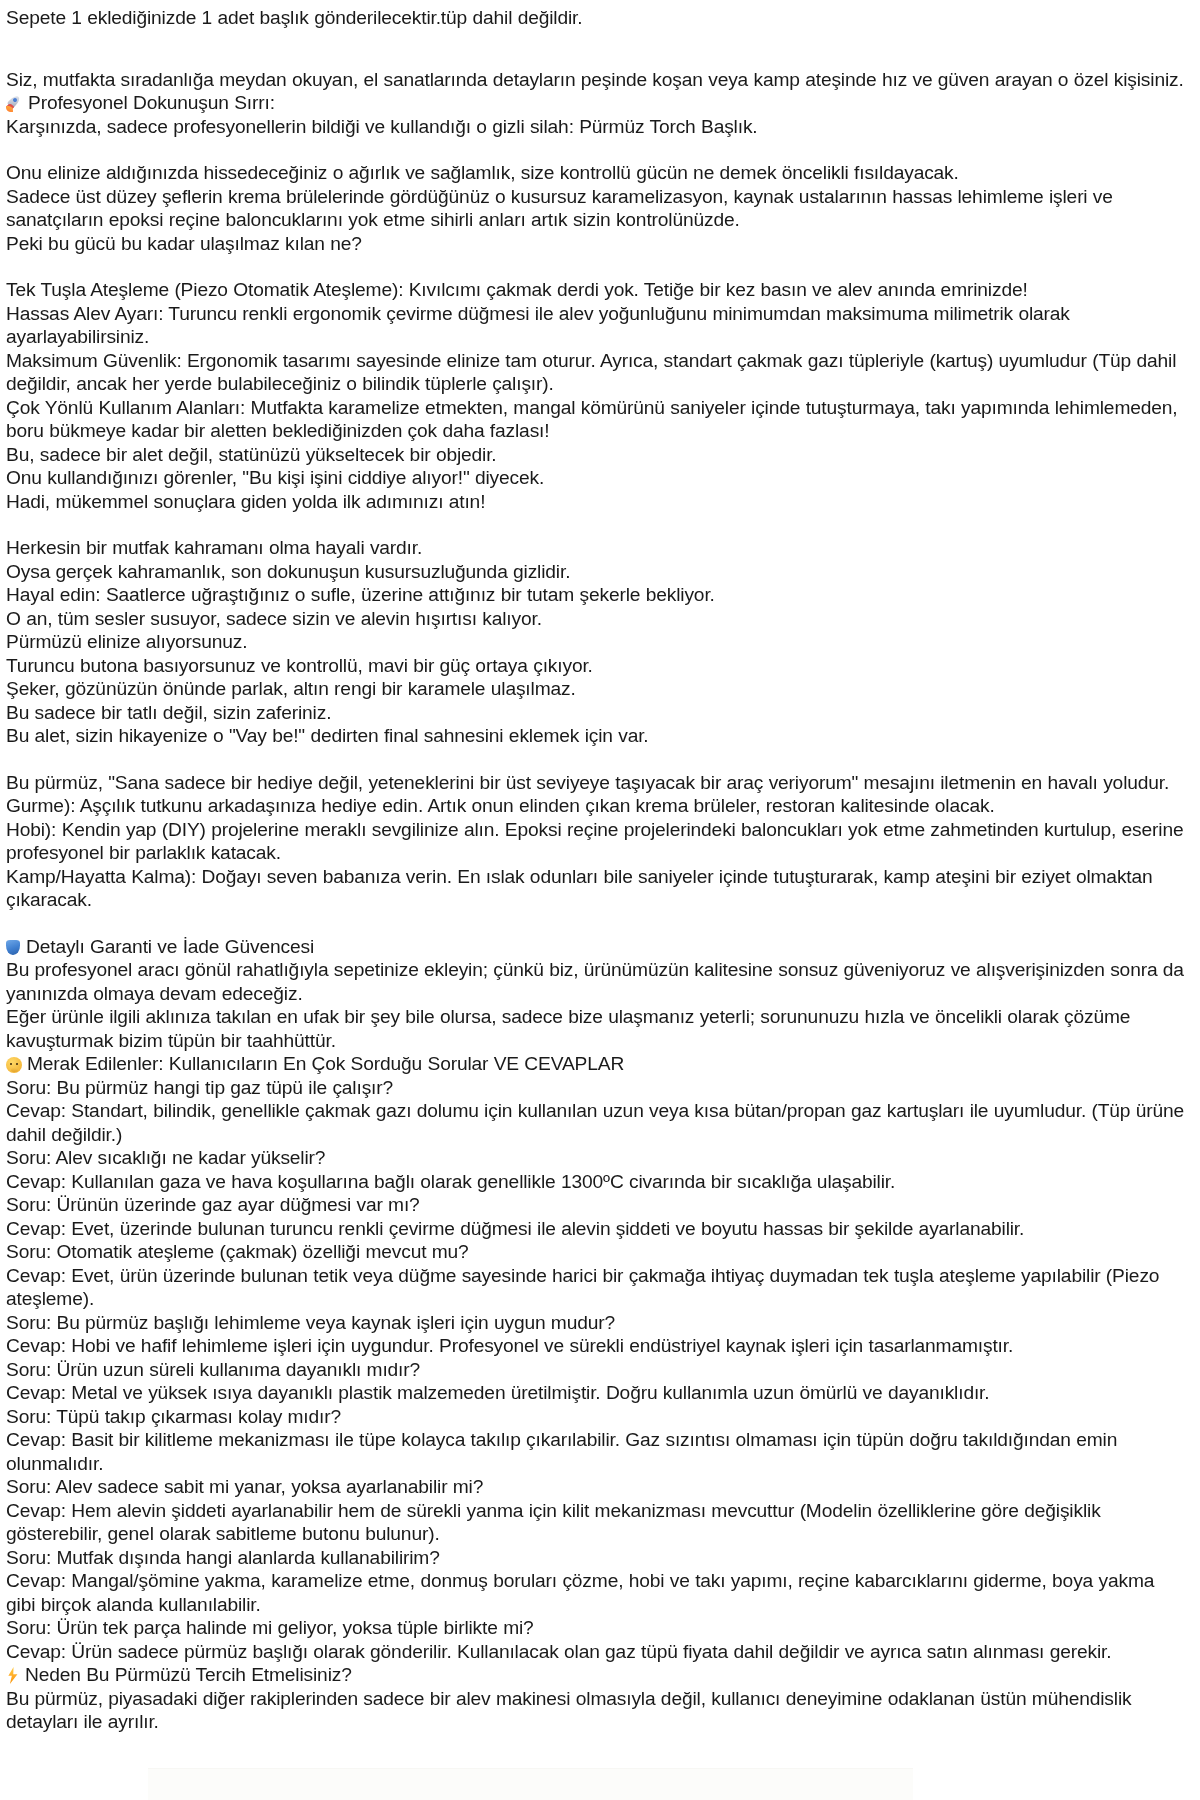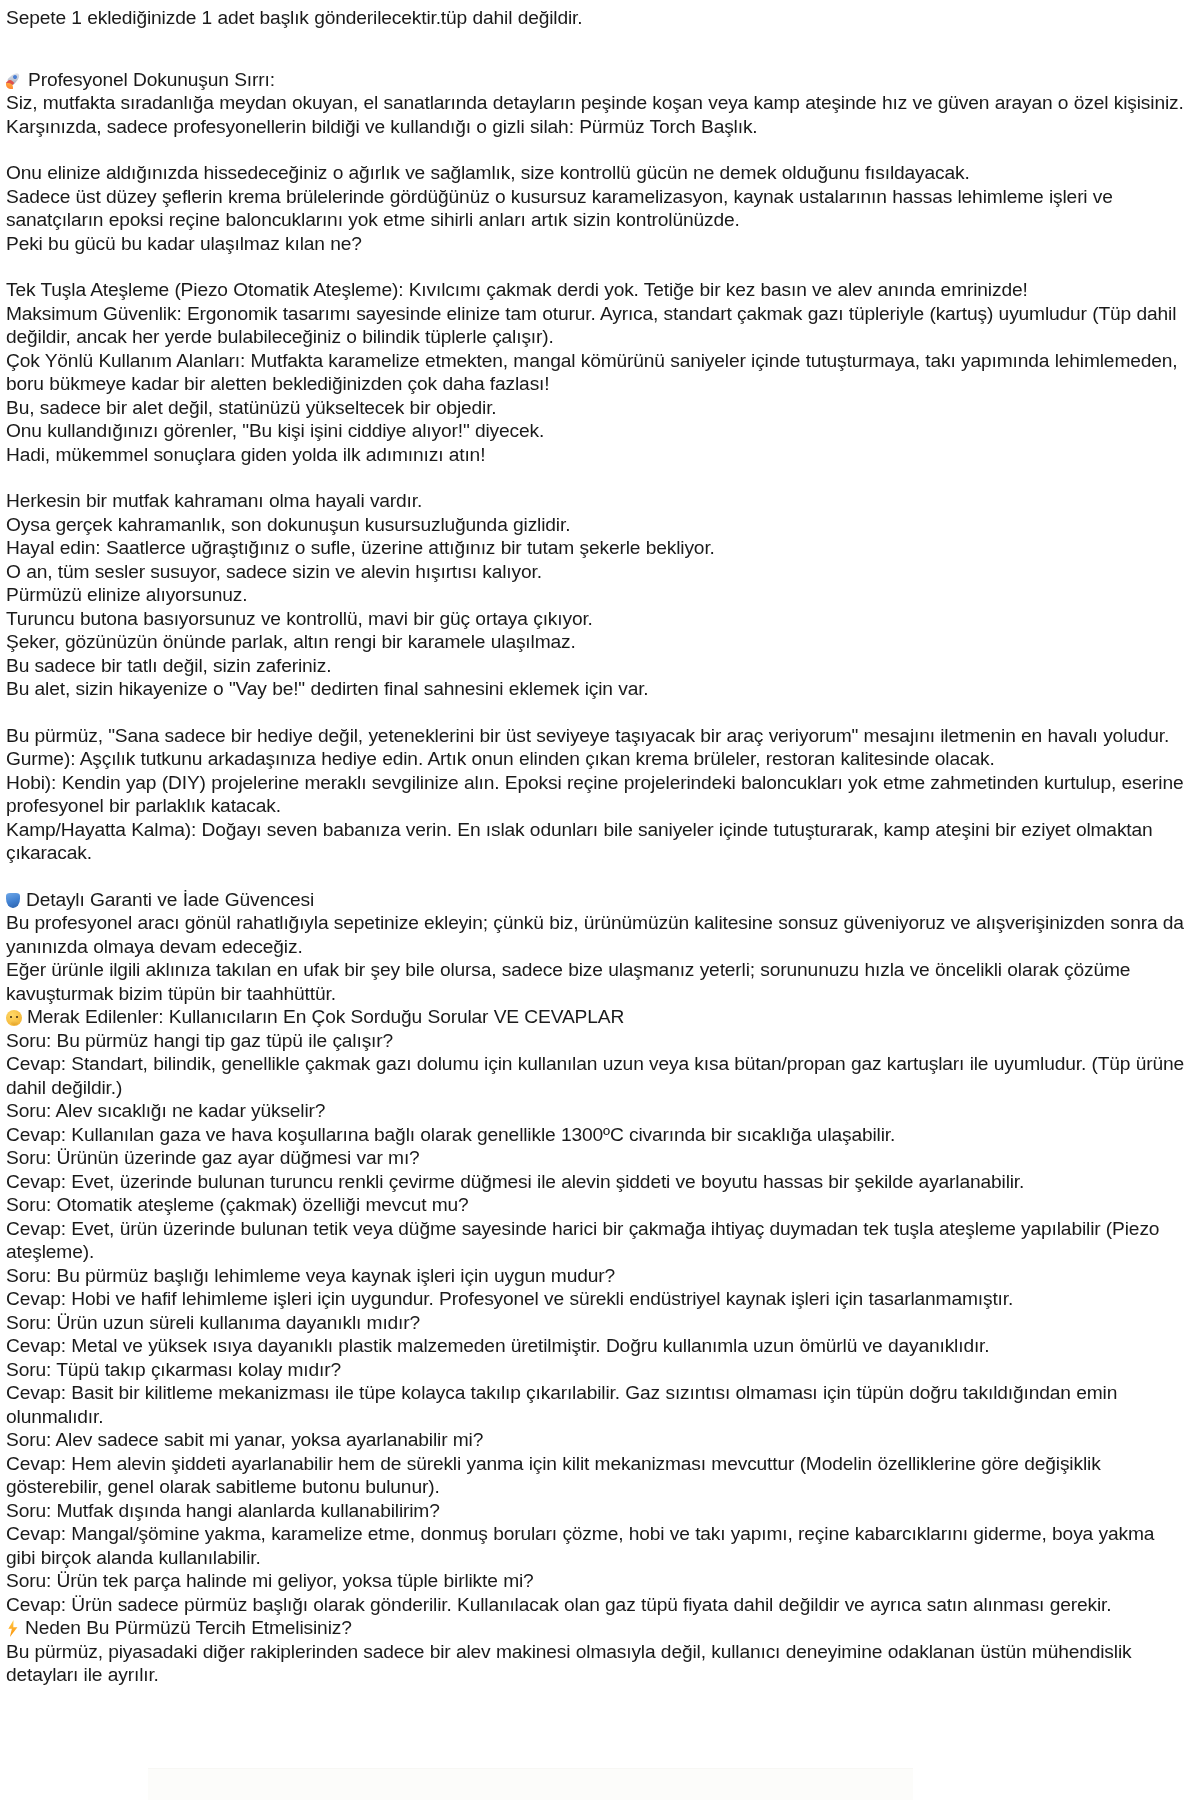--- a/index.html
+++ b/index.html
@@ -170,33 +170,34 @@
 <body>
 
 <div class="page">
   <div class="doc">
 
     <p class="line">Sepete 1 eklediğinizde 1 adet başlık gönderilecektir.tüp dahil değildir.</p>
 
     <div class="spacer-lg"></div>
     <div class="spacer-sm"></div>
 
+    <p class="line">Siz, mutfakta sıradanlığa meydan okuyan, el sanatlarında detayların peşinde koşan veya kamp ateşinde hız ve güven arayan o özel kişisiniz.</p>
     <p class="line"><span class="icon-rocket"><span class="body"></span><span class="fin-l"></span><span class="win"></span><span class="flame"></span></span><span>Profesyonel Dokunuşun Sırrı:</span></p>
-    <p class="line">Siz, mutfakta sıradanlığa meydan okuyan, el sanatlarında detayların peşinde koşan veya kamp ateşinde hız ve güven arayan o özel kişisiniz.</p>
     <p class="line">Karşınızda, sadece profesyonellerin bildiği ve kullandığı o gizli silah: Pürmüz Torch Başlık.</p>
 
     <div class="spacer-md"></div>
 
-    <p class="line">Onu elinize aldığınızda hissedeceğiniz o ağırlık ve sağlamlık, size kontrollü gücün ne demek olduğunu fısıldayacak.</p>
+    <p class="line">Onu elinize aldığınızda hissedeceğiniz o ağırlık ve sağlamlık, size kontrollü gücün ne demek öncelikli fısıldayacak.</p>
     <p class="line">Sadece üst düzey şeflerin krema brülelerinde gördüğünüz o kusursuz karamelizasyon, kaynak ustalarının hassas lehimleme işleri ve sanatçıların epoksi reçine baloncuklarını yok etme sihirli anları artık sizin kontrolünüzde.</p>
     <p class="line">Peki bu gücü bu kadar ulaşılmaz kılan ne?</p>
 
     <div class="spacer-md"></div>
 
     <p class="line">Tek Tuşla Ateşleme (Piezo Otomatik Ateşleme): Kıvılcımı çakmak derdi yok. Tetiğe bir kez basın ve alev anında emrinizde!</p>
+    <p class="line">Hassas Alev Ayarı: Turuncu renkli ergonomik çevirme düğmesi ile alev yoğunluğunu minimumdan maksimuma milimetrik olarak ayarlayabilirsiniz.</p>
     <p class="line">Maksimum Güvenlik: Ergonomik tasarımı sayesinde elinize tam oturur. Ayrıca, standart çakmak gazı tüpleriyle (kartuş) uyumludur (Tüp dahil değildir, ancak her yerde bulabileceğiniz o bilindik tüplerle çalışır).</p>
     <p class="line">Çok Yönlü Kullanım Alanları: Mutfakta karamelize etmekten, mangal kömürünü saniyeler içinde tutuşturmaya, takı yapımında lehimlemeden, boru bükmeye kadar bir aletten beklediğinizden çok daha fazlası!</p>
     <p class="line">Bu, sadece bir alet değil, statünüzü yükseltecek bir objedir.</p>
     <p class="line">Onu kullandığınızı görenler, "Bu kişi işini ciddiye alıyor!" diyecek.</p>
     <p class="line">Hadi, mükemmel sonuçlara giden yolda ilk adımınızı atın!</p>
 
     <div class="spacer-md"></div>
 
     <p class="line">Herkesin bir mutfak kahramanı olma hayali vardır.</p>
     <p class="line">Oysa gerçek kahramanlık, son dokunuşun kusursuzluğunda gizlidir.</p>

